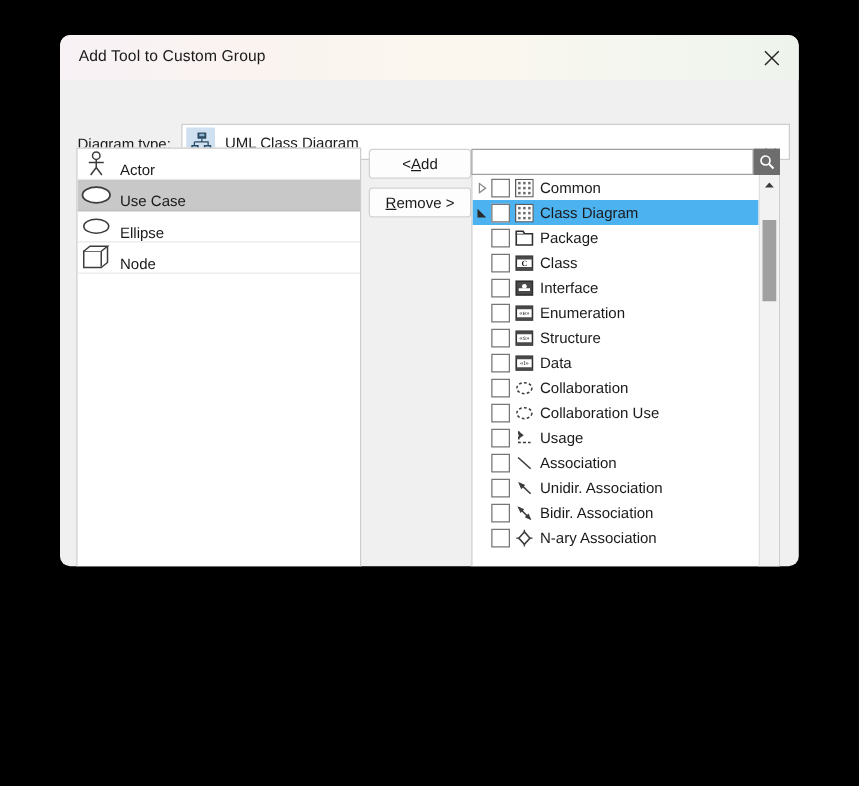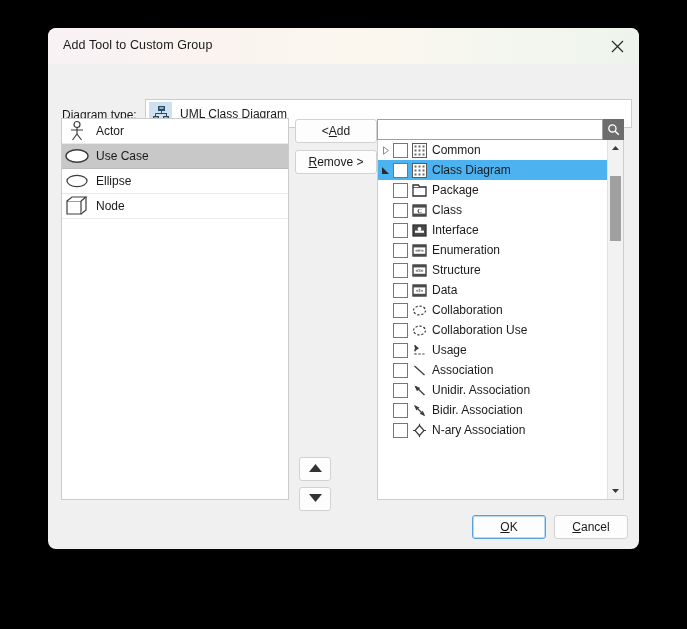--- a/index.html
+++ b/index.html
@@ -18,21 +18,21 @@
     height: 629px;
     background: #000000;
   }
 
   
   .dialog {
     position: absolute;
     left: 48px;
     top: 28px;
     width: 591px;
-    height: 521px;
+    height: 425px;
     background: #f0f0f0;
     border-radius: 8px;
     box-shadow: 0 3px 14px rgba(0,0,0,0.55);
     overflow: hidden;
   }
 
   .titlebar {
     position: absolute;
     left: 0; top: 0;
     width: 591px;
@@ -126,21 +126,21 @@
     border: 1px solid #cccccc;
     box-sizing: border-box;
     overflow: hidden;
   }
 
   .li {
     position: relative;
     height: 25px;
     border-bottom: 1px solid #e9e9e9;
     display: flex;
-    align-items: center;
+    align-items: flex-end;
     box-sizing: border-box;
   }
   .li.sel { background: #c8c8c8; border-bottom: 1px solid #bcbcbc; }
   .li .li-icon {
     width: 30px;
     height: 24px;
     display: flex;
     align-items: center;
     justify-content: center;
     flex: 0 0 30px;

